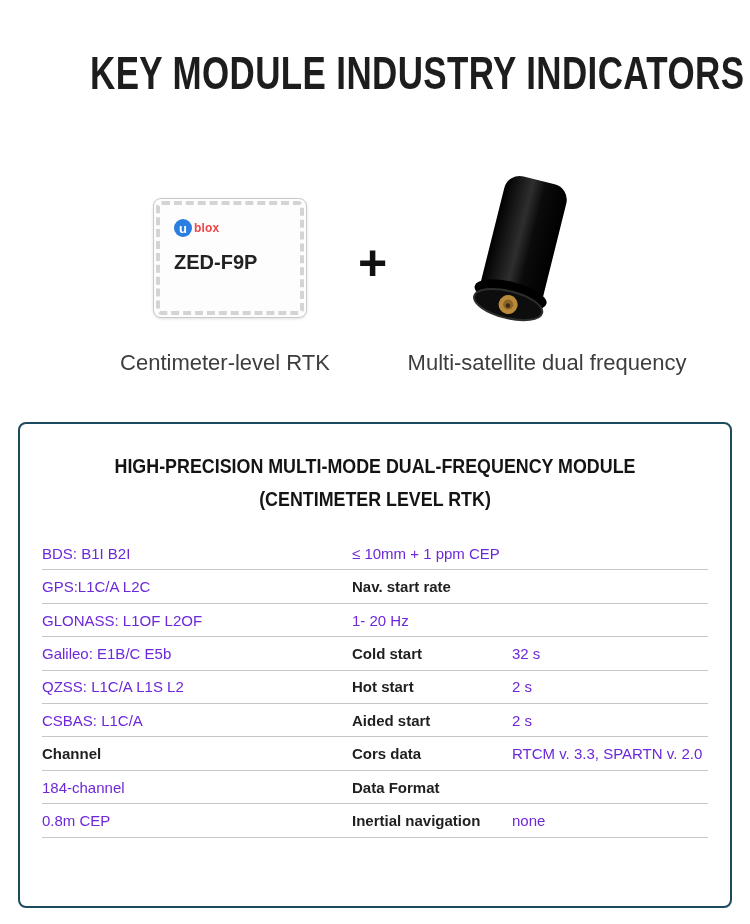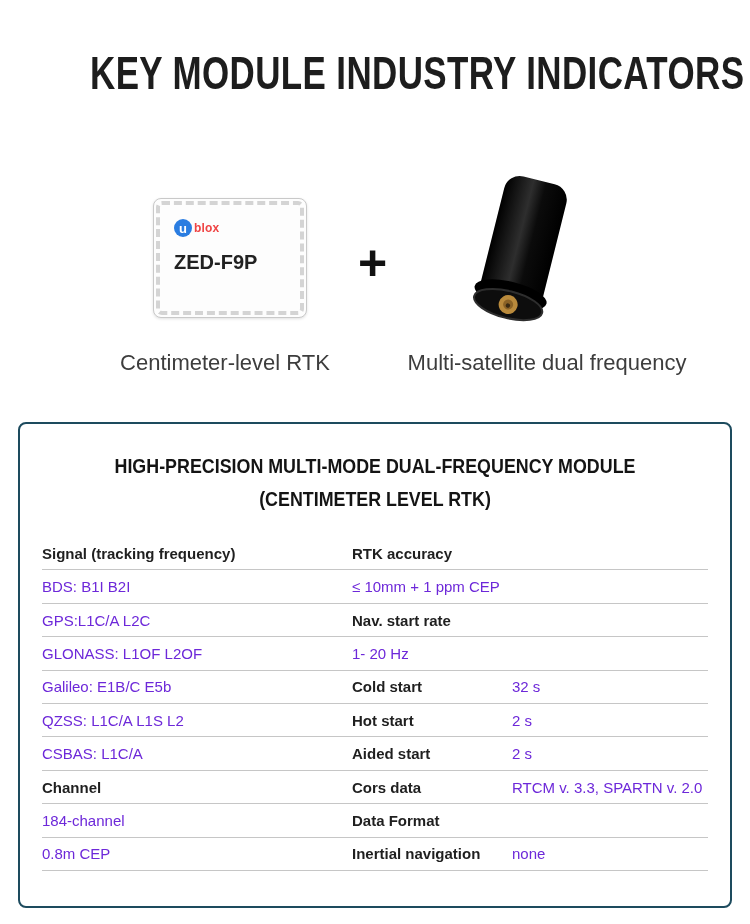--- a/index.html
+++ b/index.html
@@ -102,24 +102,20 @@
   <div class="caption right">Multi-satellite dual frequency</div>
 
   <div class="card">
     <div class="card-title">
       <div>HIGH-PRECISION MULTI-MODE DUAL-FREQUENCY MODULE</div>
       <div>(CENTIMETER LEVEL RTK)</div>
     </div>
 
     <div class="spec-table">
 
-      <div class="trow">
-        <div class="cell b">Signal (tracking frequency)</div>
-        <div class="cell b span">RTK accuracy</div>
-      </div>
 
       <div class="trow">
         <div class="cell">BDS: B1I B2I</div>
         <div class="cell span">≤ 10mm + 1 ppm CEP</div>
       </div>
 
       <div class="trow">
         <div class="cell">GPS:L1C/A L2C</div>
         <div class="cell b span">Nav. start rate</div>
       </div>

